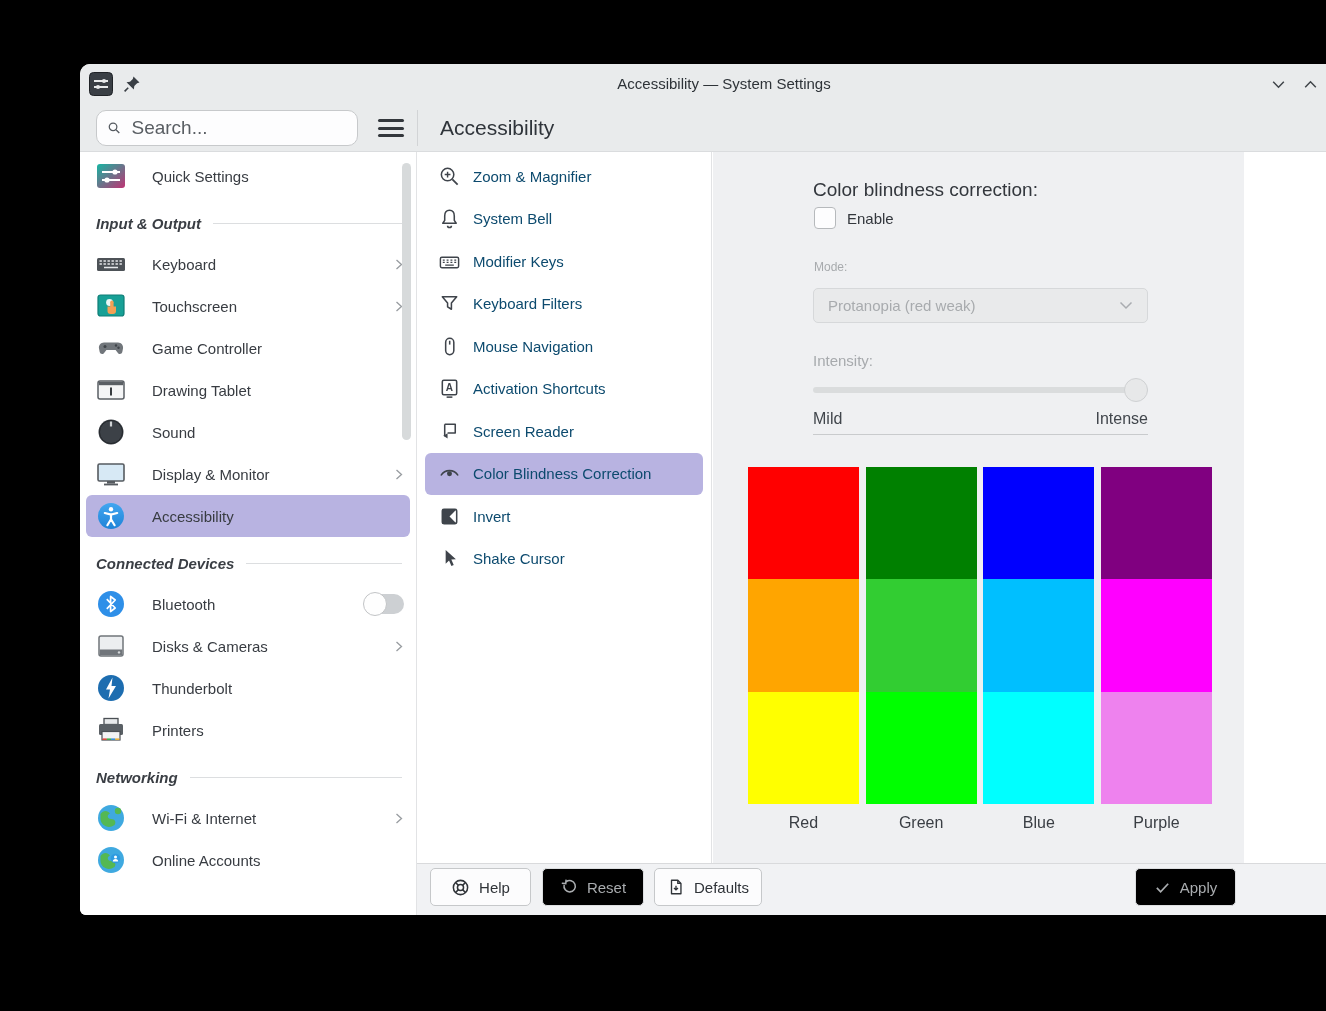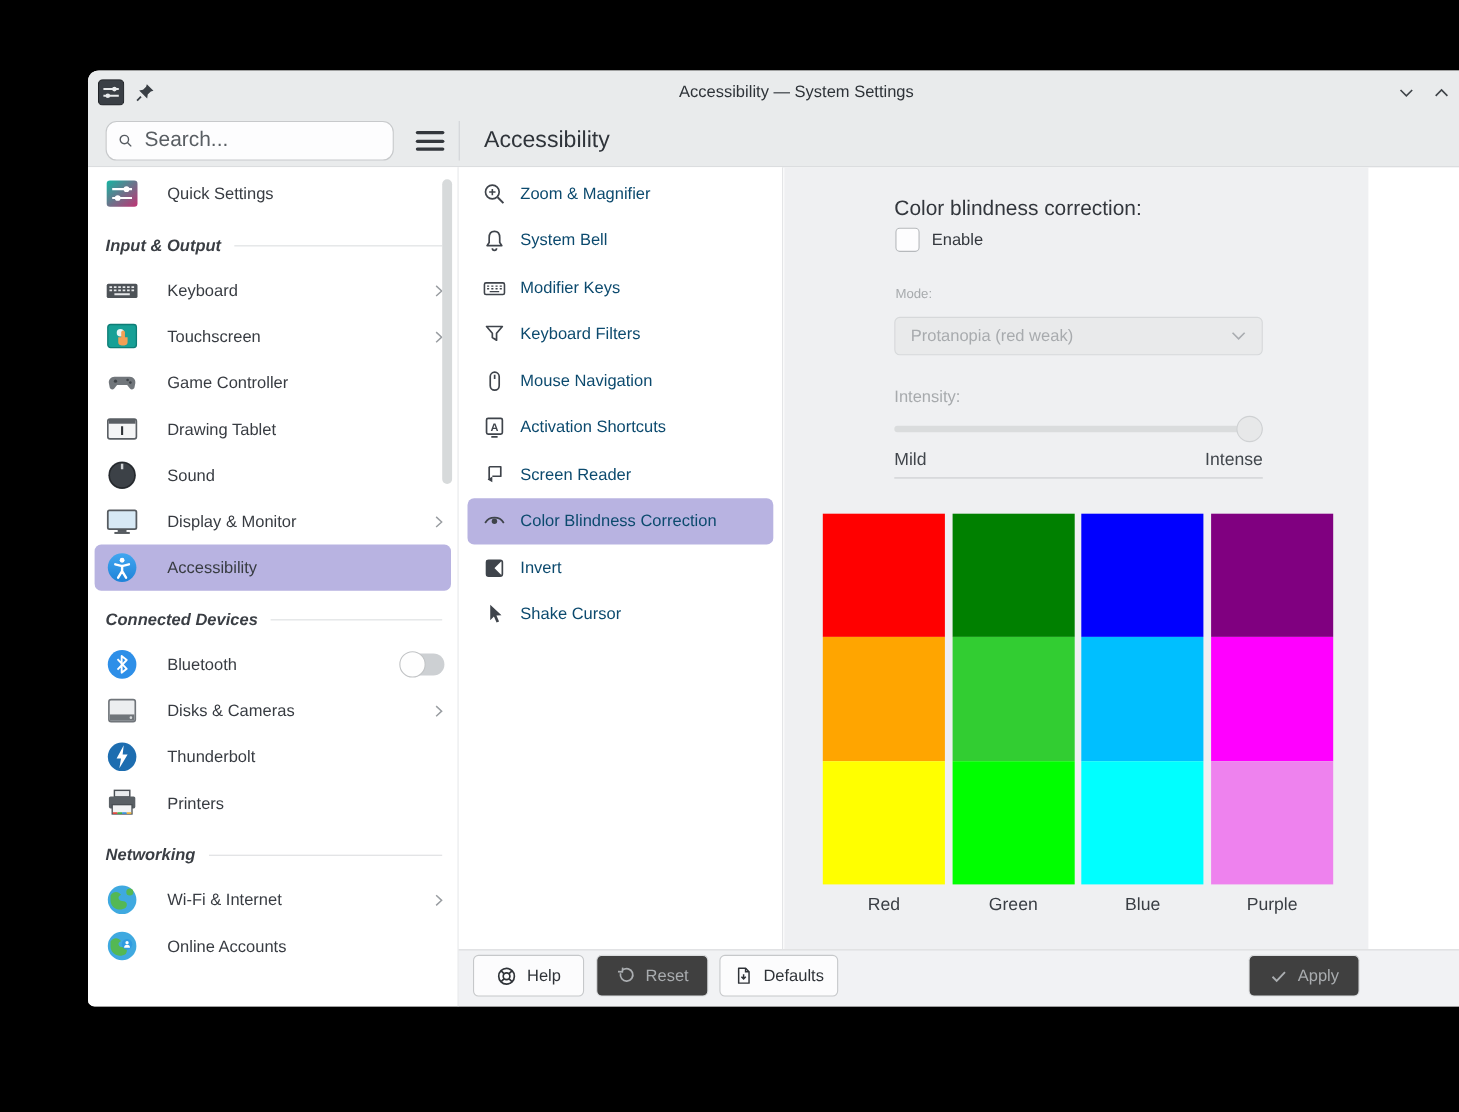--- a/index.html
+++ b/index.html
@@ -70,21 +70,21 @@
   .minmax-row span{font-size:16px;color:#41464c;}
   .hdivider{position:absolute;left:100px;top:282px;width:335px;height:1px;background:#c9cbcd;}
   .swgrid{position:absolute;left:35px;top:315px;width:464px;display:flex;justify-content:space-between;}
   .swcol{width:111px;display:flex;flex-direction:column;}
   .swcell{width:111px;height:112.3px;}
   .swlabel{margin-top:10px;text-align:center;font-size:16px;color:#3a3e44;}
   
   .footer{position:absolute;left:337px;right:0;top:799px;height:52px;background:#f1f2f4;border-top:1px solid #d9dadc;}
   .fbtn{position:absolute;top:4px;height:38px;display:flex;align-items:center;justify-content:center;gap:9px;
     background:#fcfcfd;border:1px solid #c6c8ca;border-radius:5px;font-size:15px;color:#2f3338;cursor:pointer;}
-  .fbtn.disabled{background:#404040;border-color:#dcdee0;color:#a9acaf;cursor:default;}
+  .fbtn.disabled{background:#000000;border-color:#dcdee0;color:#a9acaf;cursor:default;}
   .fbtn.help{left:13px;width:101px;}
   .fbtn.reset{left:125px;width:102px;}
   .fbtn.defaults{left:237px;width:108px;}
   .fbtn.apply{left:718px;width:101px;}
 </style>
 </head>
 <body>
 
 <div class="window">
 

